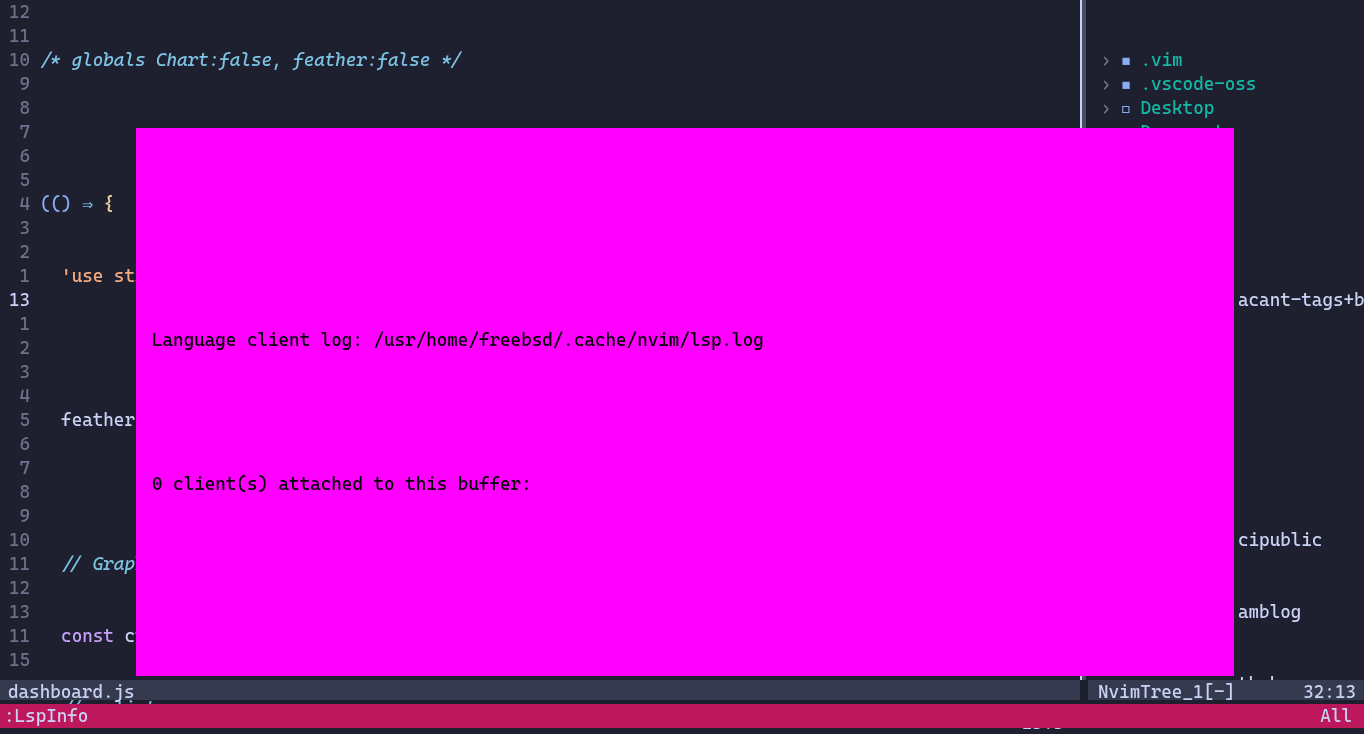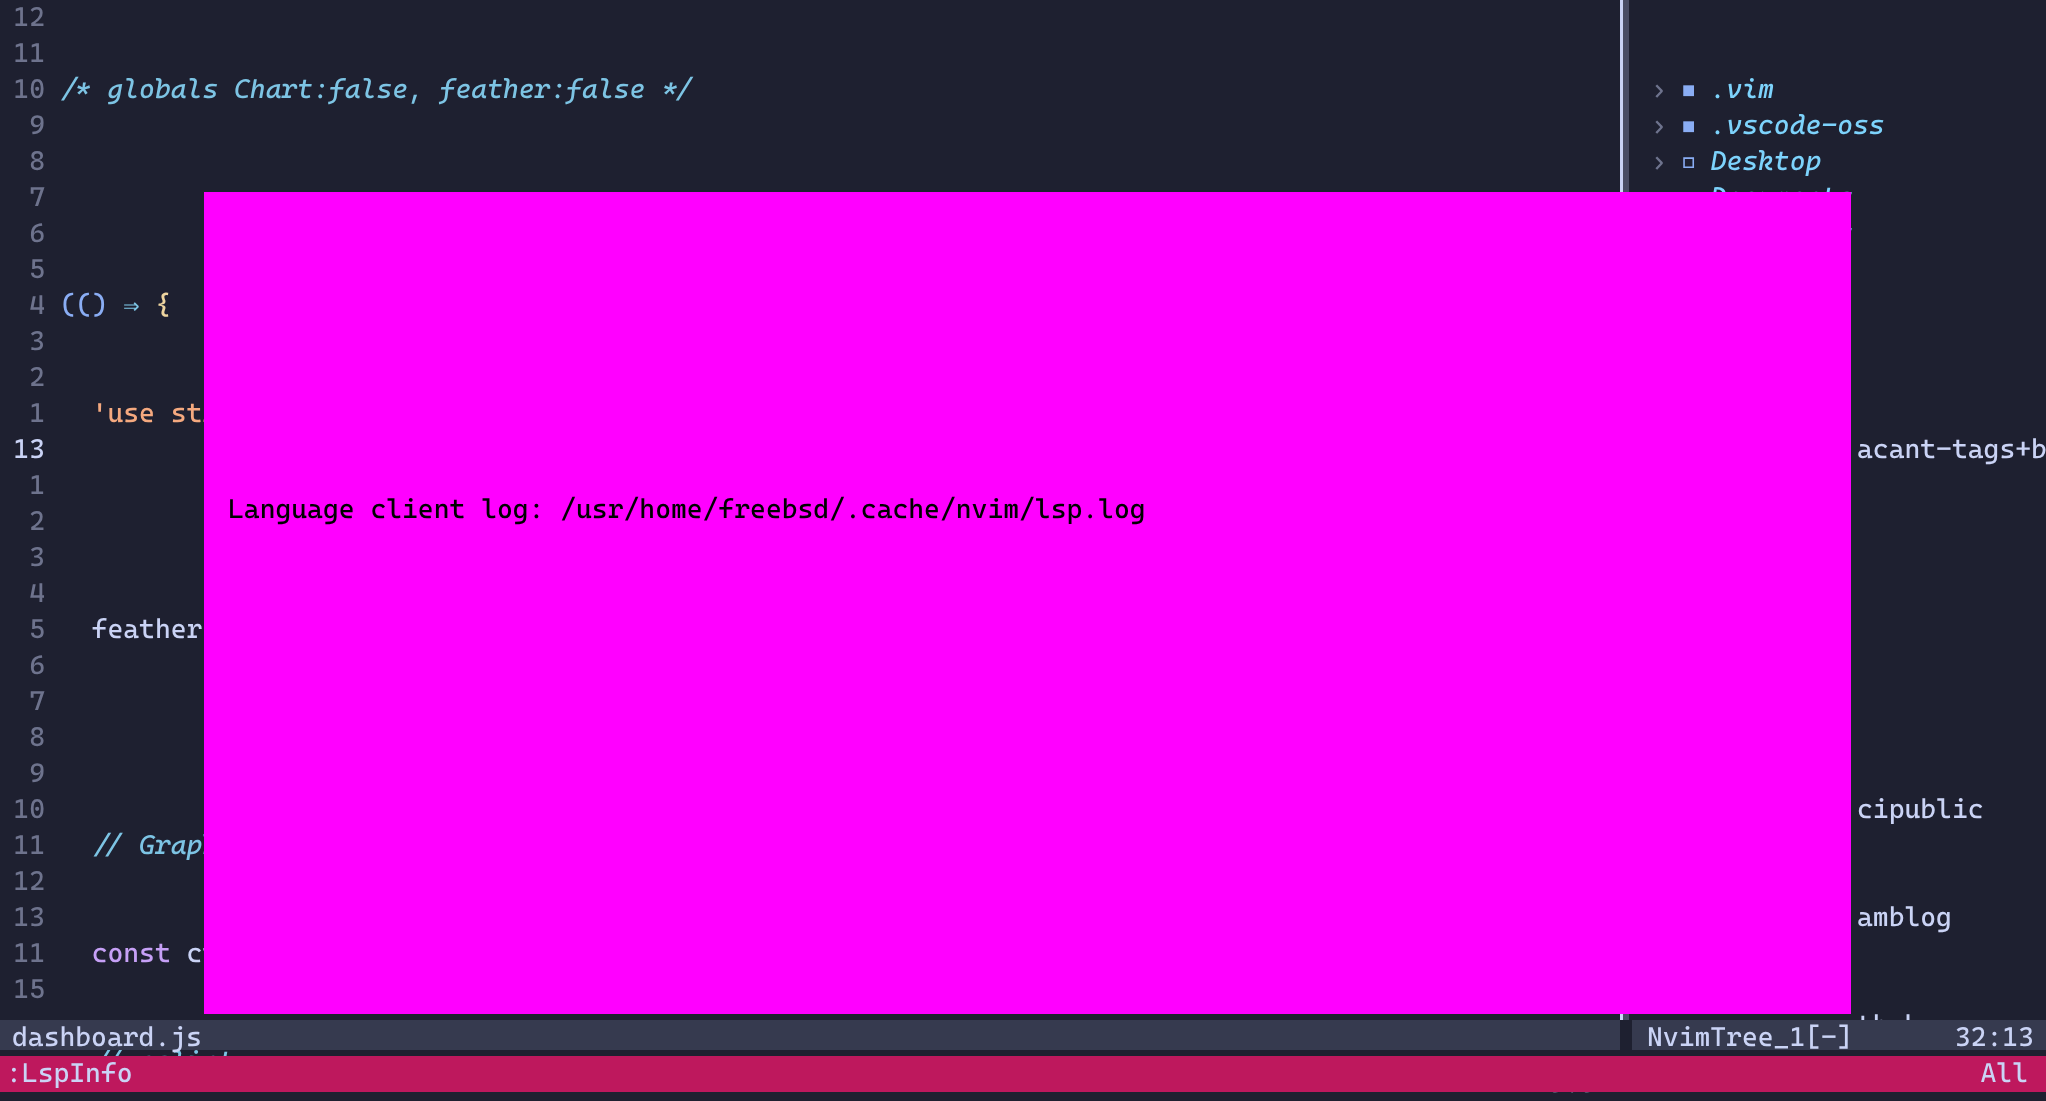--- a/index.html
+++ b/index.html
@@ -53,21 +53,21 @@
     position: absolute;
     left: 1090px; top: 0;
     width: 274px; height: 680px;
     white-space: pre;
     overflow: hidden;
   }
   .tree .trow { height: 24px; color: #cad3f5; }
   .tree .chev { color: #6e738d; }
   .tree .icon-closed::before { content: "\25A0"; color: #8aadf4; font-size: 14px; }
   .tree .icon-open::before   { content: "\25A1"; color: #8aadf4; font-size: 14px; }
-  .tree .name { color: #7dd3fc; font-style: italic; }
+  .tree .name { color: #14b8a6; }
   .tree .clipped { color: #cad3f5; }
 
   .statusbar {
     position: absolute;
     left: 0; top: 680px; width: 1364px; height: 20px;
     background: #363a4f;
     color: #cad3f5;
   }
   .status-left {
     position: absolute; left: 8px; top: 0; height: 24px;
@@ -195,20 +195,21 @@
   
   
   
 </div>
 
 <div class="float">
   <div class="fline"></div>
   <div class="fline"></div>
   <div class="fline"><span>Language client log: </span><span>/usr/home/freebsd/.cache/nvim/lsp.log</span></div>
   <div class="fline"></div>
+  <div class="fline"><span>0 client(s) attached to this buffer: </span></div>
   <div class="fline"></div>
   
   
   
   
   
   
   
   
   

